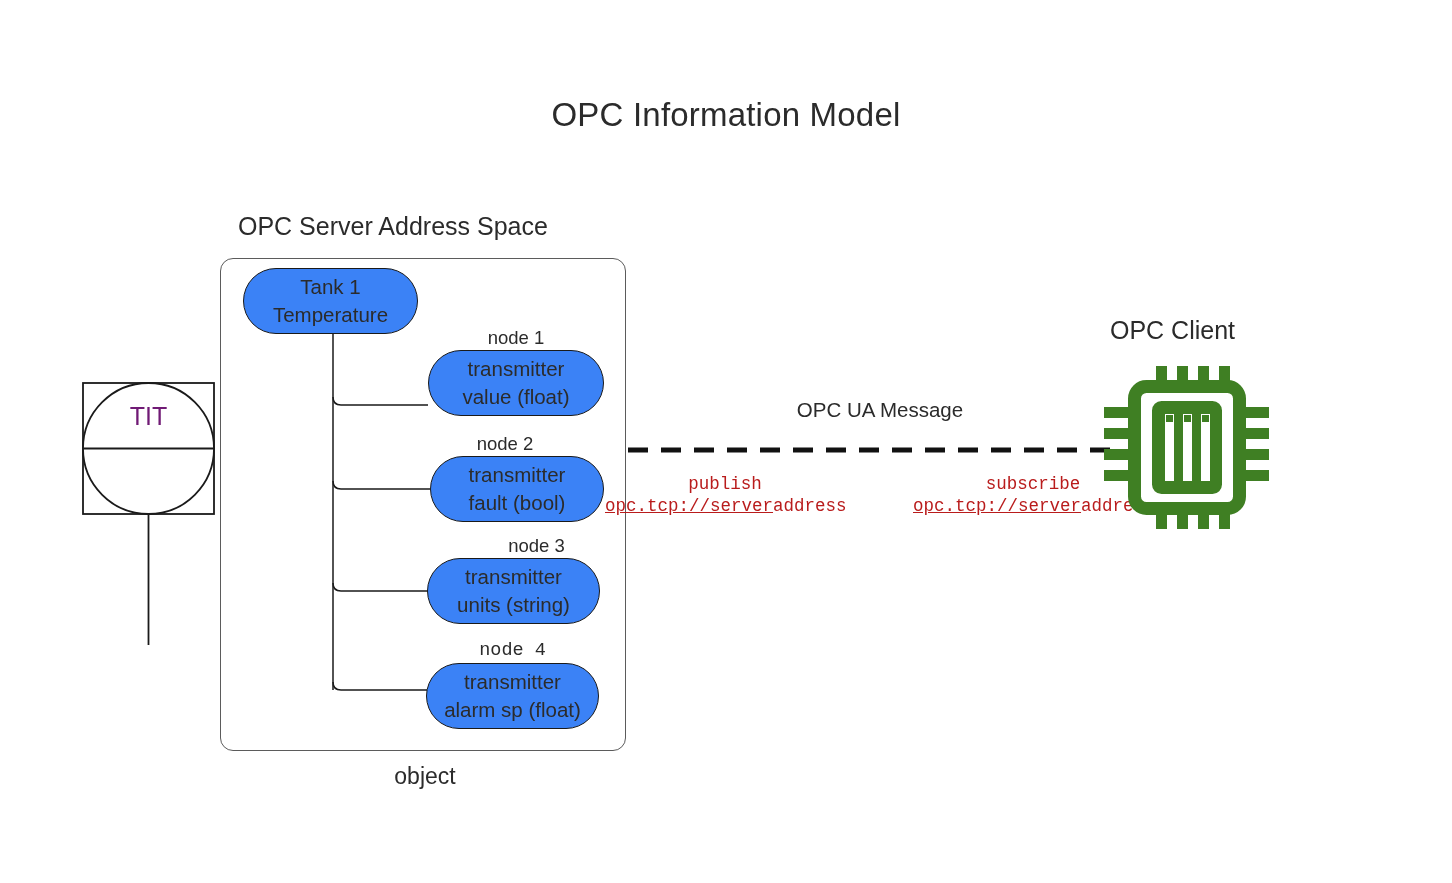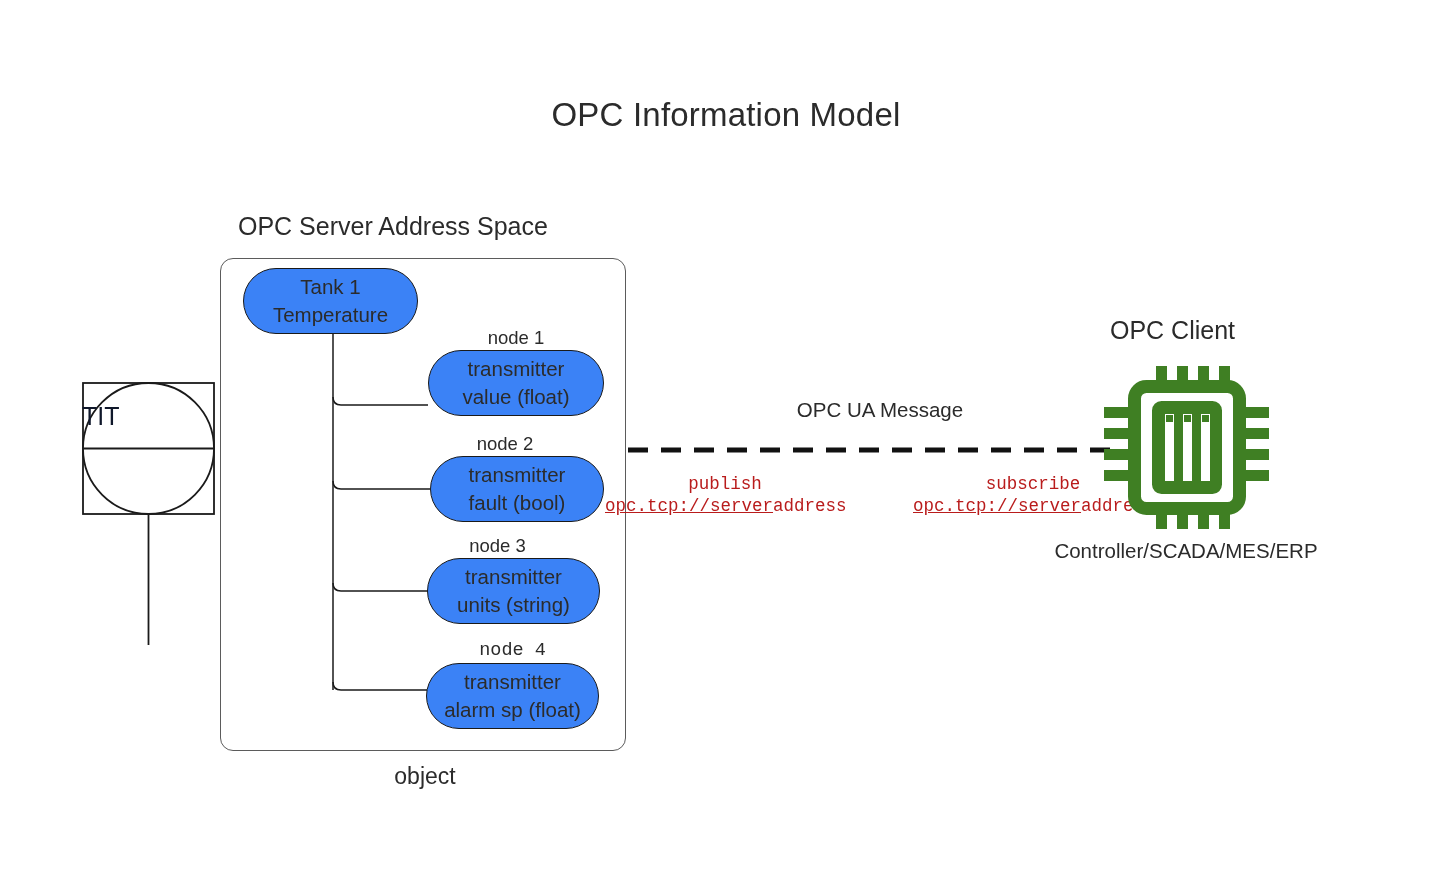--- a/index.html
+++ b/index.html
@@ -94,33 +94,33 @@
   }
 
   #node-root { left: 243px; top: 268px; width: 175px; height: 66px; }
   #node-1    { left: 428px; top: 350px; width: 176px; height: 66px; }
   #node-2    { left: 430px; top: 456px; width: 174px; height: 66px; }
   #node-3    { left: 427px; top: 558px; width: 173px; height: 66px; }
   #node-4    { left: 426px; top: 663px; width: 173px; height: 66px; }
 
   #node-1-label { left: 428px; top: 327px; width: 176px; }
   #node-2-label { left: 418px; top: 433px; width: 174px; text-align: center; }
-  #node-3-label { left: 411px; top: 535px; width: 173px; }
+  #node-3-label { left: 450px; top: 535px; width: 173px; }
   #node-4-label { left: 426px; top: 640px; width: 173px; font-family: Liberation Mono, monospace; }
 
   
   #tree-svg { left: 0; top: 0; width: 1452px; height: 883px; pointer-events: none; }
 
   
   #tit-symbol { left: 82px; top: 382px; width: 133px; height: 264px; }
   #tit-text {
     left: 82px; top: 402px; width: 133px;
-    text-align: left;
+    text-align: center;
     font-size: 25px;
-    color: #0f172a;
+    color: #701a75;
   }
 
   
   .endpoint {
     text-align: center;
     font-size: 17.5px;
     line-height: 22px;
     color: #b91c1c;
     white-space: nowrap;
     font-family: Liberation Mono, monospace;
@@ -245,16 +245,15 @@
       <rect x="94" y="45" width="15" height="73"></rect>
     </g>
     <g fill="#3f7f23">
       <rect x="62" y="49" width="7" height="7"></rect>
       <rect x="80" y="49" width="7" height="7"></rect>
       <rect x="98" y="49" width="7" height="7"></rect>
     </g>
   </svg>
 
   <div class="abs" id="client-caption">
-    <div>Controller/SCADA/MES/ERP</div>
   </div>
 
 </div>
 
 </body></html>

